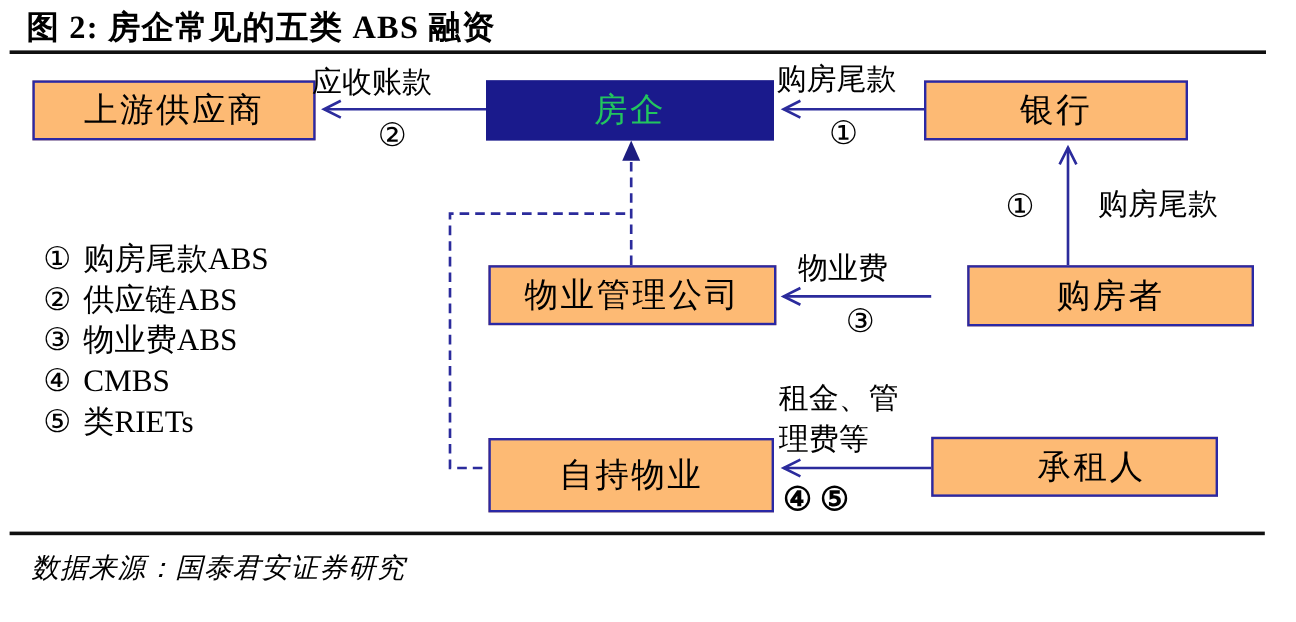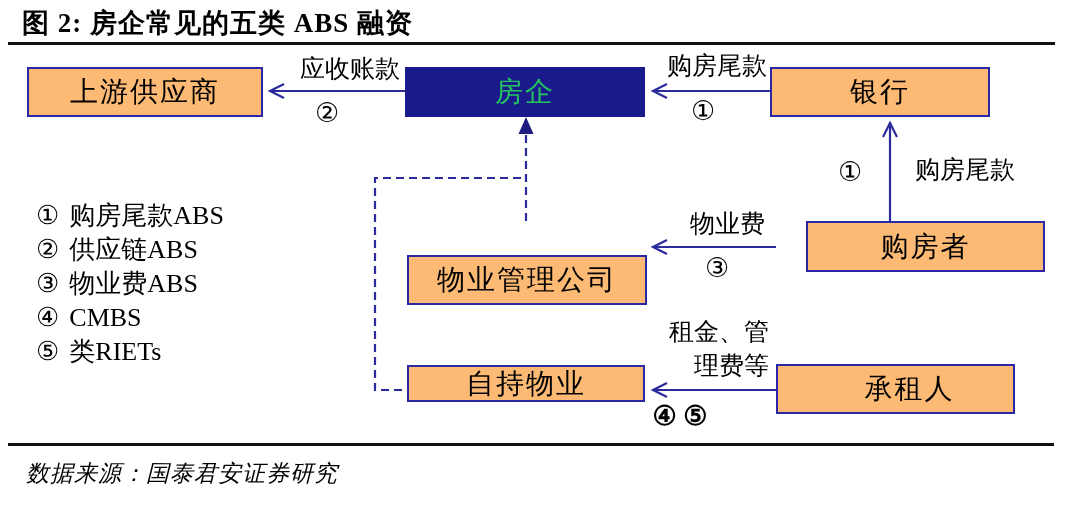--- a/index.html
+++ b/index.html
@@ -17,21 +17,21 @@
   .rule{height:2.5px;background:#101010;}
   .rule-top{left:8px;top:42px;width:1047px;}
   .rule-bottom{left:8px;top:443px;width:1046px;}
   .node{
     box-sizing:border-box;border:2.5px solid #2a28a5;background:#fdba74;
     display:flex;align-items:center;justify-content:center;
     font-size:28px;letter-spacing:2px;white-space:nowrap;
   }
   .node-dark{background:#1a1a8c;border-color:#1a1a8c;color:#22c55e;}
   .wires{left:0;top:0;}
-  .edge-label{font-size:25px;text-align:right;white-space:nowrap;}
+  .edge-label{font-size:25px;text-align:left;white-space:nowrap;}
   .edge-num{font-size:27px;text-align:center;white-space:nowrap;}
   .legend{left:36px;top:199px;font-size:26px;line-height:34px;}
   .legend-row{display:flex;align-items:baseline;white-space:nowrap;}
   .legend-num{margin-right:10px;}
   .source-note{
     left:26px;top:458px;font-size:23px;font-style:italic;letter-spacing:1px;
     white-space:nowrap;
     font-family:Liberation Mono, monospace;
   }
 </style>
@@ -71,27 +71,27 @@
 
   <div class="abs node" style="left:27px;top:67px;width:236px;height:50px;">
     <span>上游供应商</span>
   </div>
   <div class="abs node node-dark" style="left:405px;top:67px;width:240px;height:50px;">
     <span>房企</span>
   </div>
   <div class="abs node" style="left:770px;top:67px;width:220px;height:50px;">
     <span>银行</span>
   </div>
-  <div class="abs node" style="left:407px;top:221px;width:240px;height:50px;margin-top:34px;">
+  <div class="abs node" style="left:407px;top:221px;width:240px;height:50px;">
     <span>物业管理公司</span>
   </div>
   <div class="abs node" style="left:806px;top:221px;width:239px;height:51px;">
     <span>购房者</span>
   </div>
-  <div class="abs node" style="left:407px;top:365px;width:238px;height:37px;">
+  <div class="abs node" style="left:407px;top:365px;width:238px;height:62px;">
     <span>自持物业</span>
   </div>
   <div class="abs node" style="left:776px;top:364px;width:239px;height:50px;padding-left:28px;">
     <span>承租人</span>
   </div>
 
   <div class="abs edge-label" style="left:647px;top:49px;width:120px;">购房尾款</div>
   <div class="abs edge-num" style="left:653px;top:95px;width:100px;">①</div>
 
   <div class="abs edge-label" style="left:260px;top:52px;width:140px;">应收账款</div>

